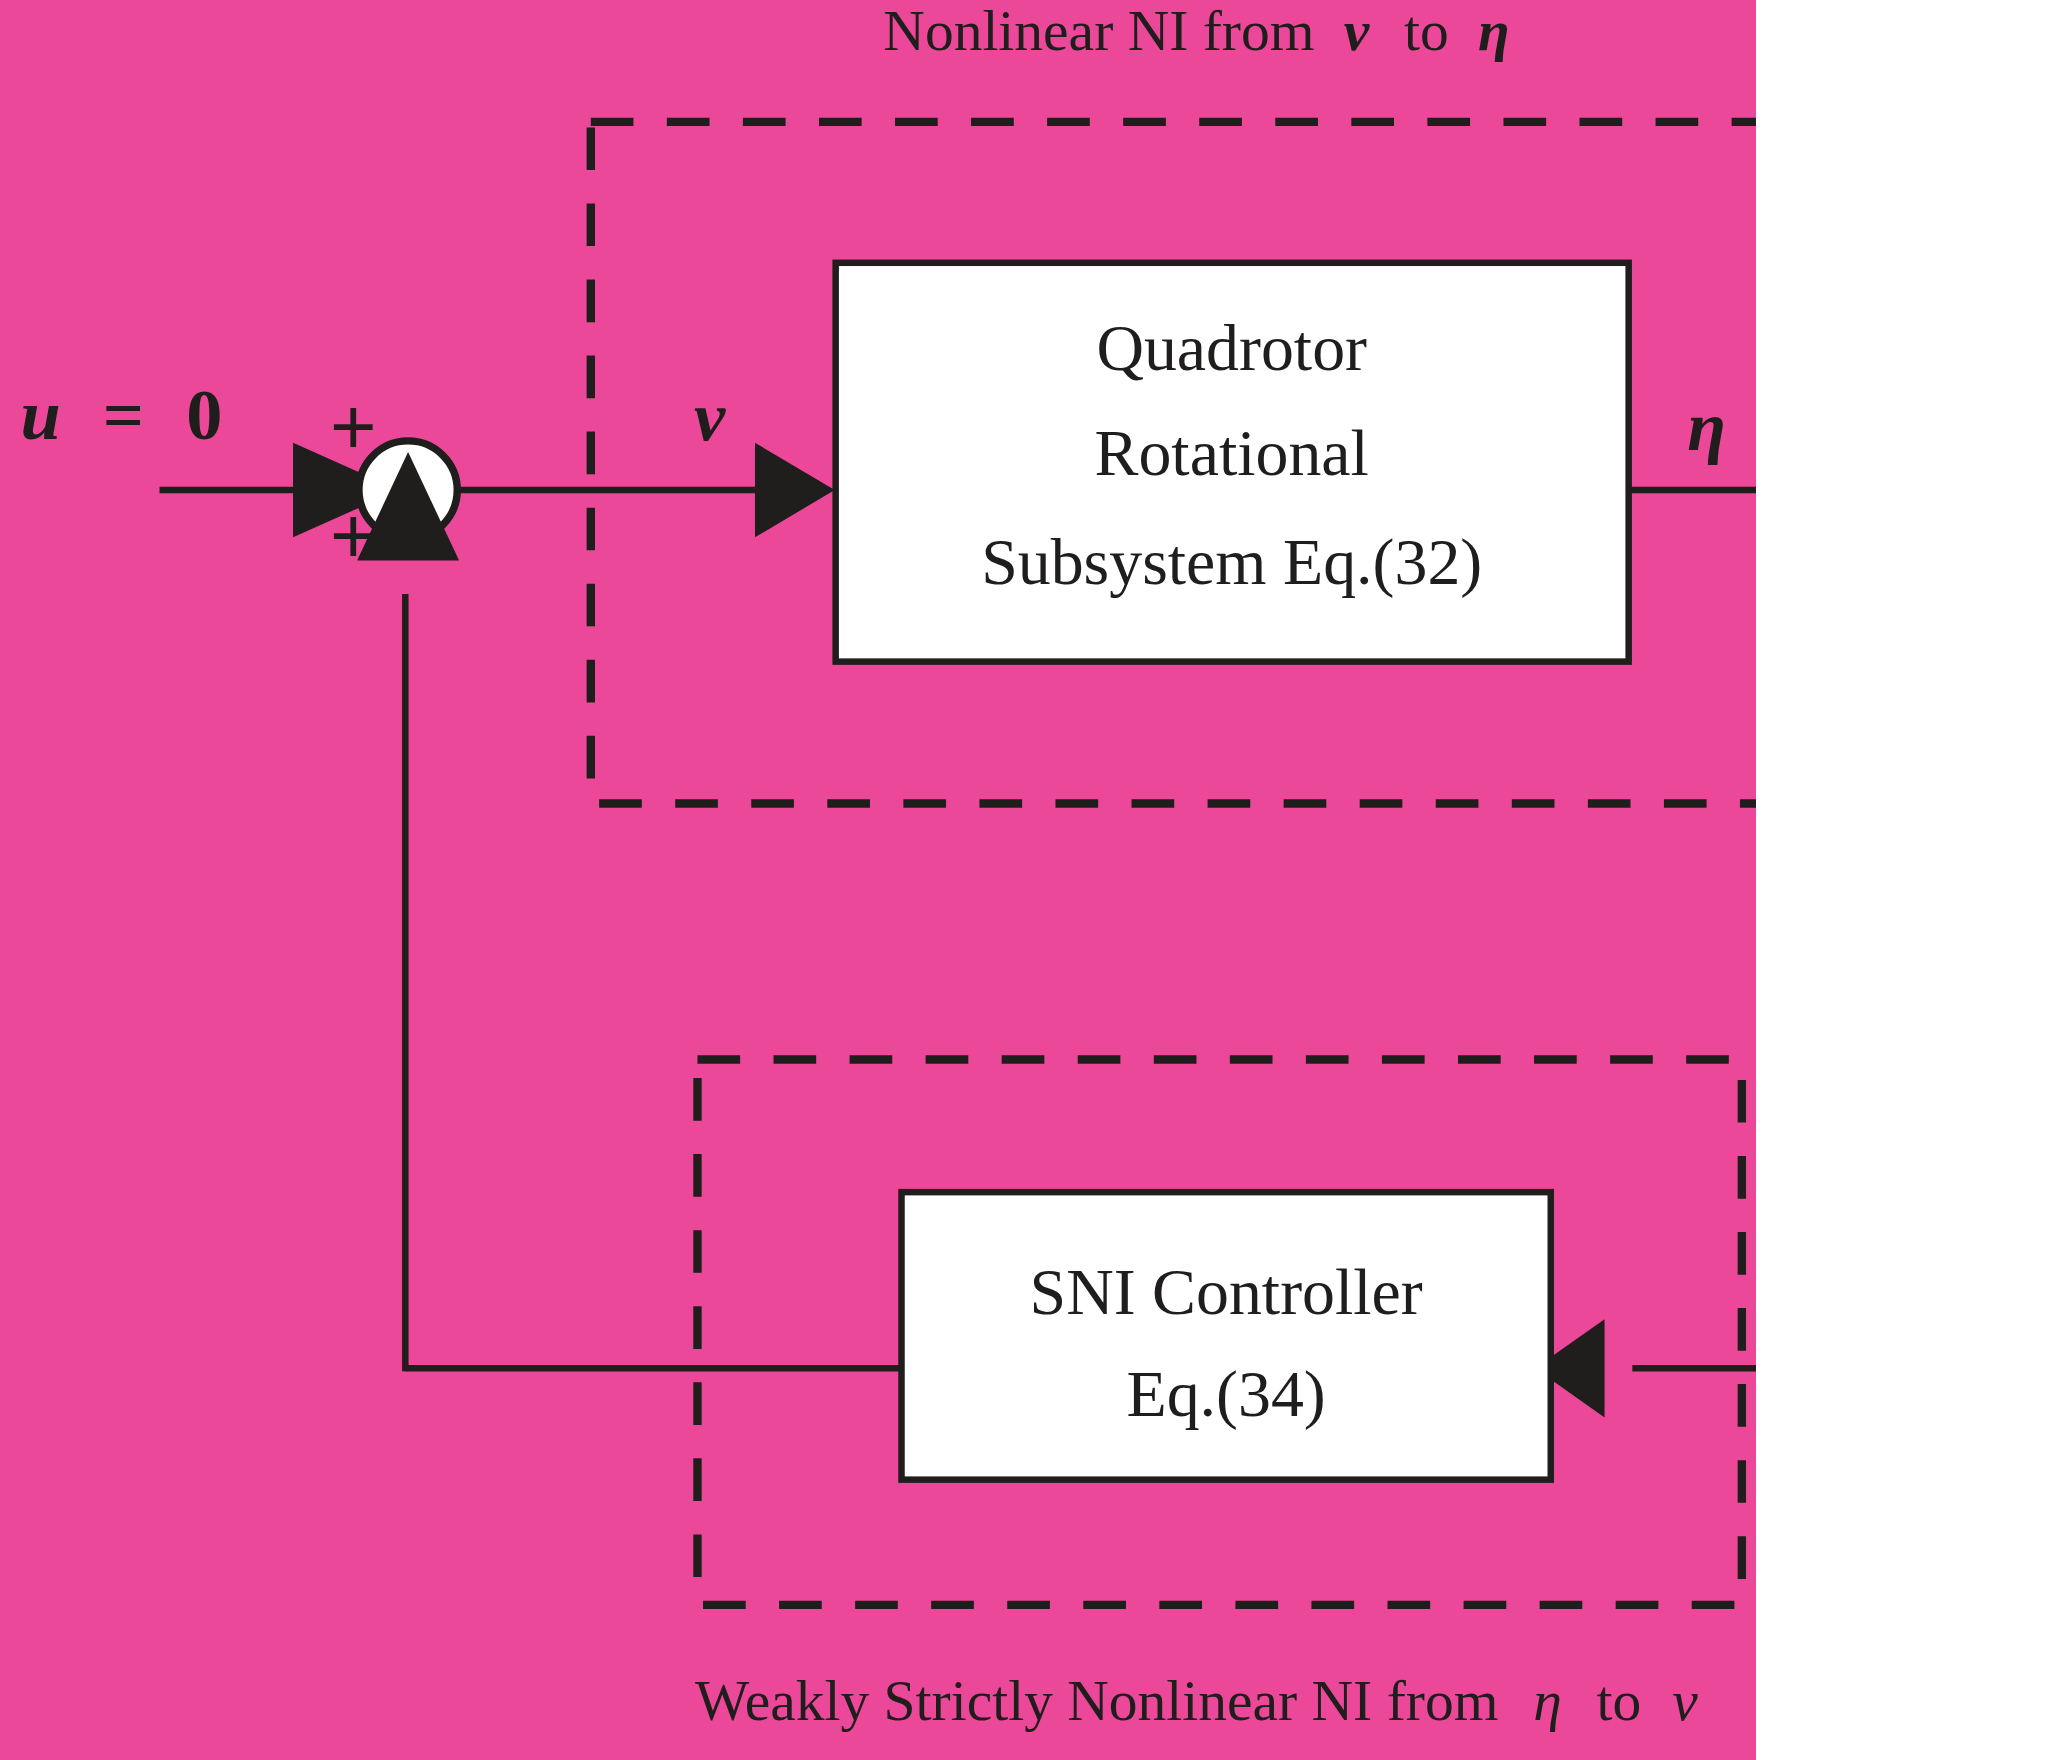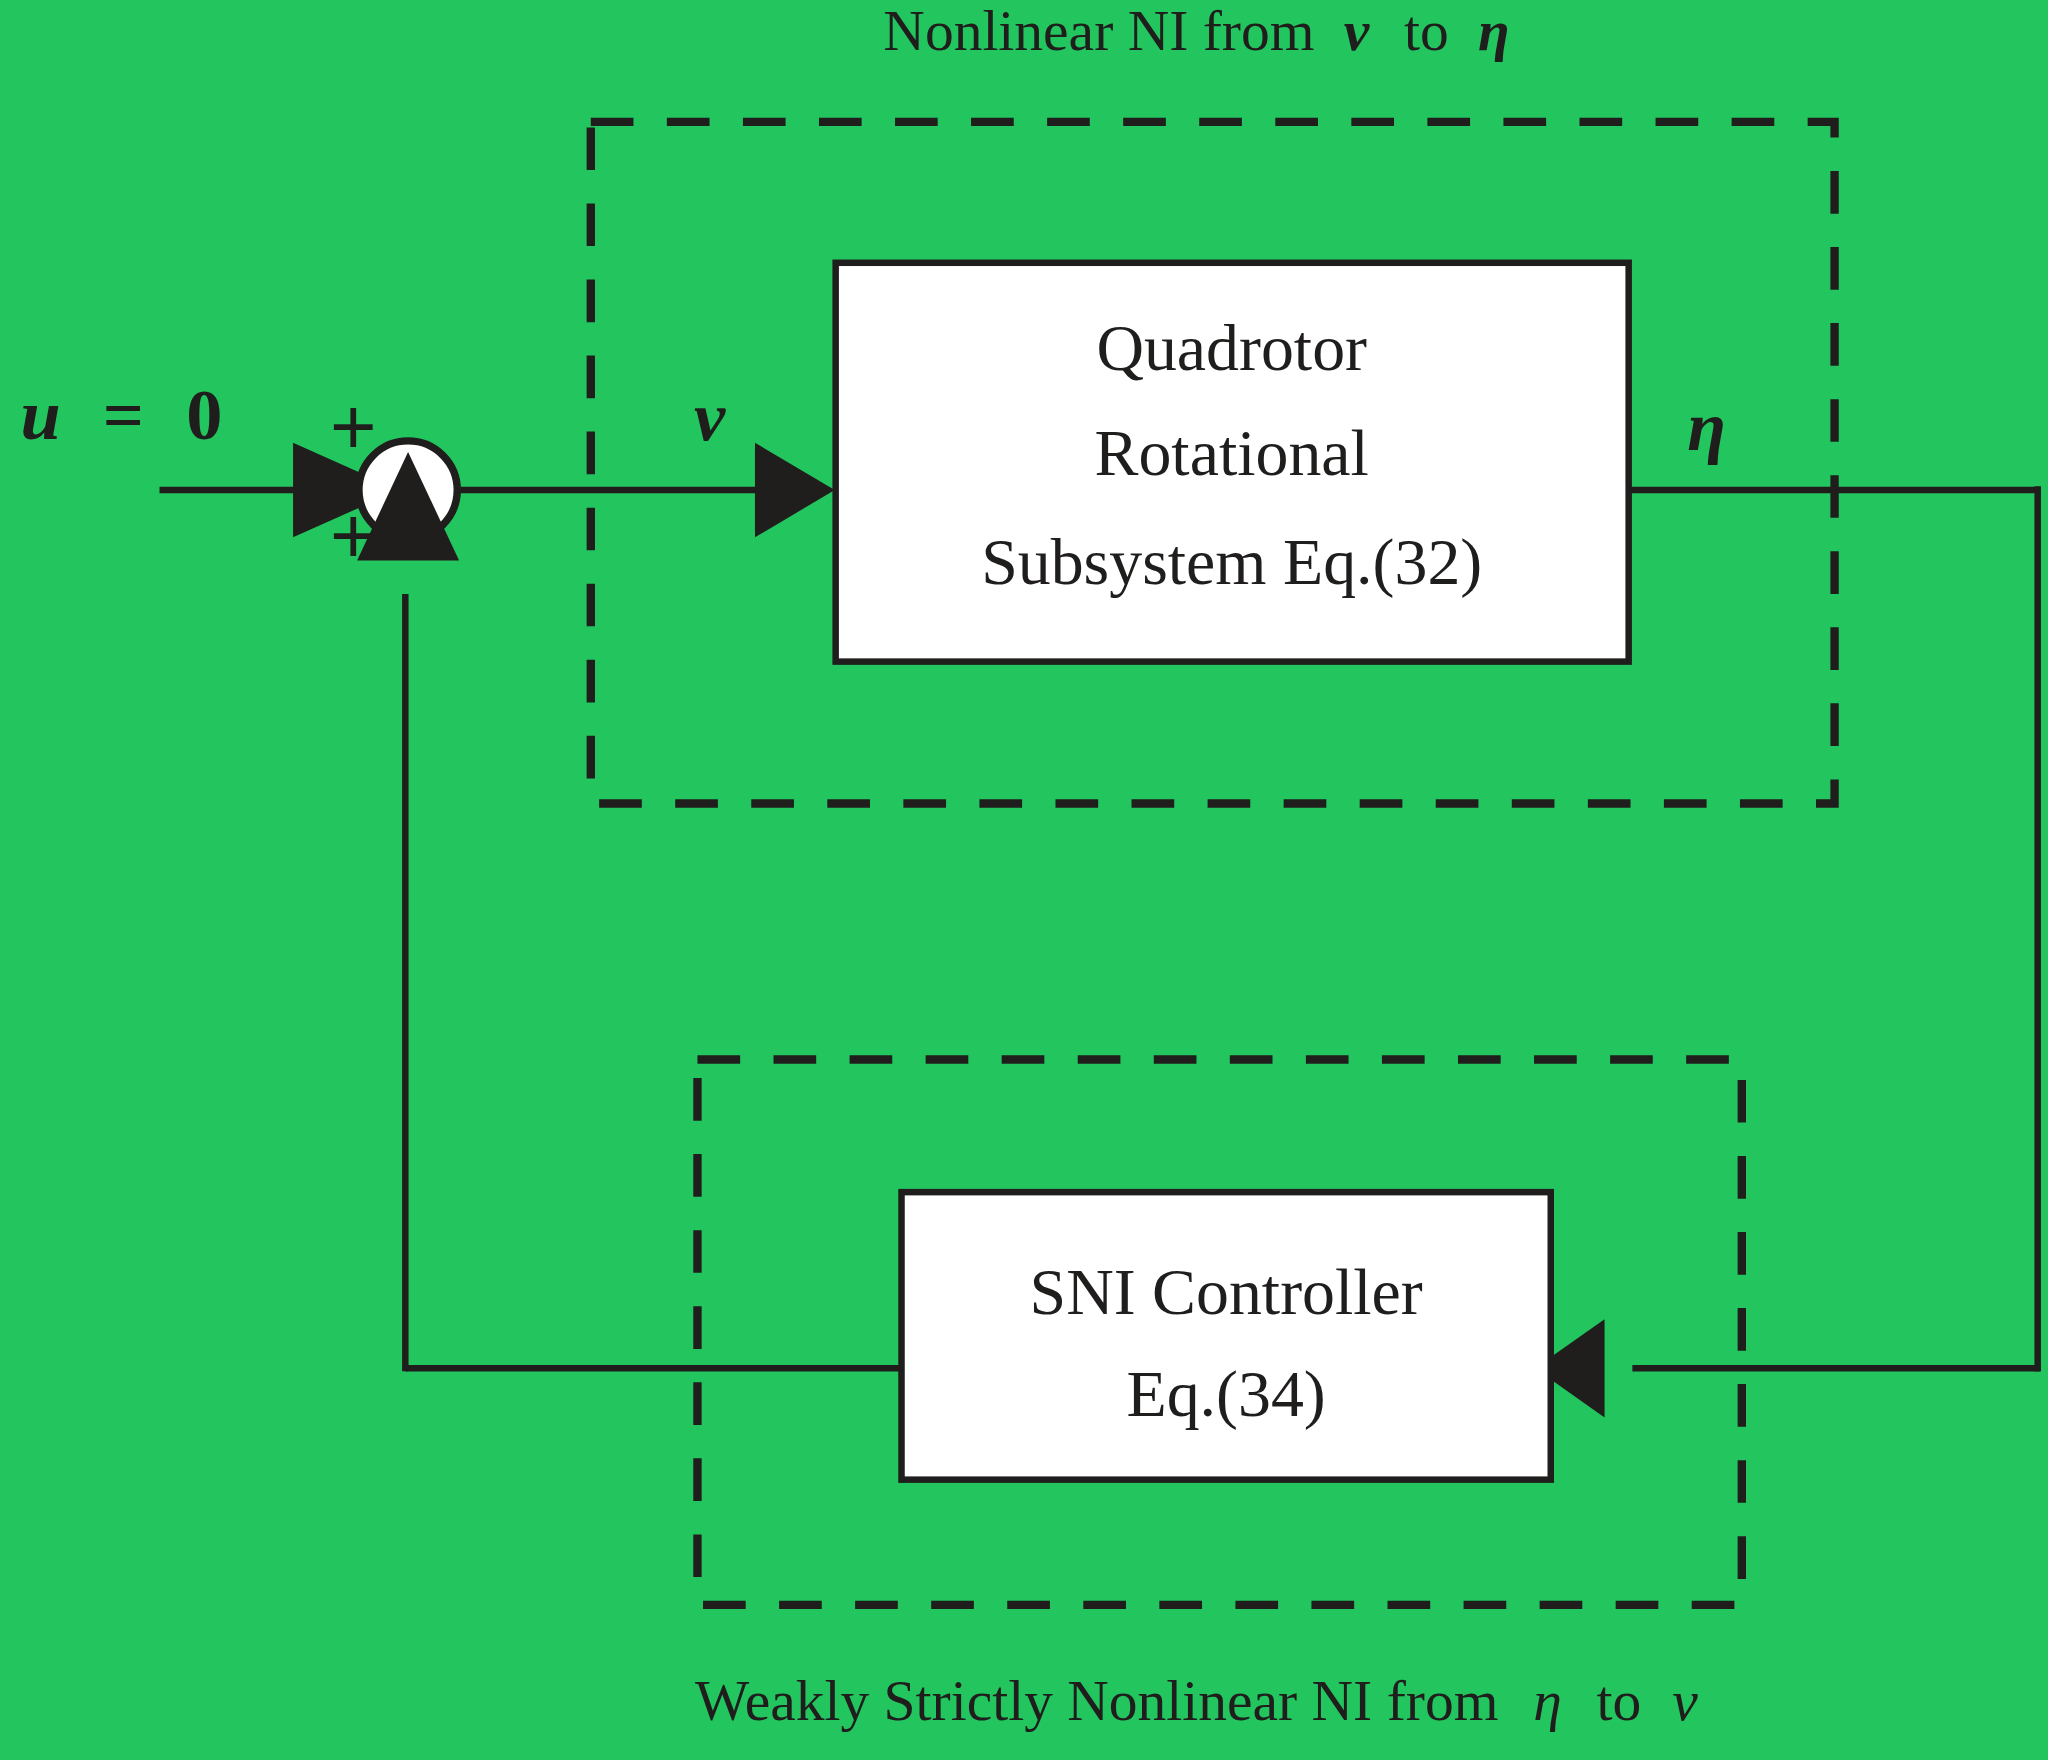--- a/index.html
+++ b/index.html
@@ -5,23 +5,23 @@
   html, body {
     margin: 0;
     padding: 0;
     background: #ffffff;
   }
   body {
     font-family: "Liberation Serif", "DejaVu Serif", serif;
   }
   #diagram-root {
     position: relative;
-    width: 2048px;
+    width: 1756px;
     height: 1761px;
-    background: #22c55e;
+    background: #ec4899;
     overflow: hidden;
   }
   svg.canvas {
     position: absolute;
     inset: 0;
     width: 2072px;
     height: 1761px;
     display: block;
   }
   .stroke {

